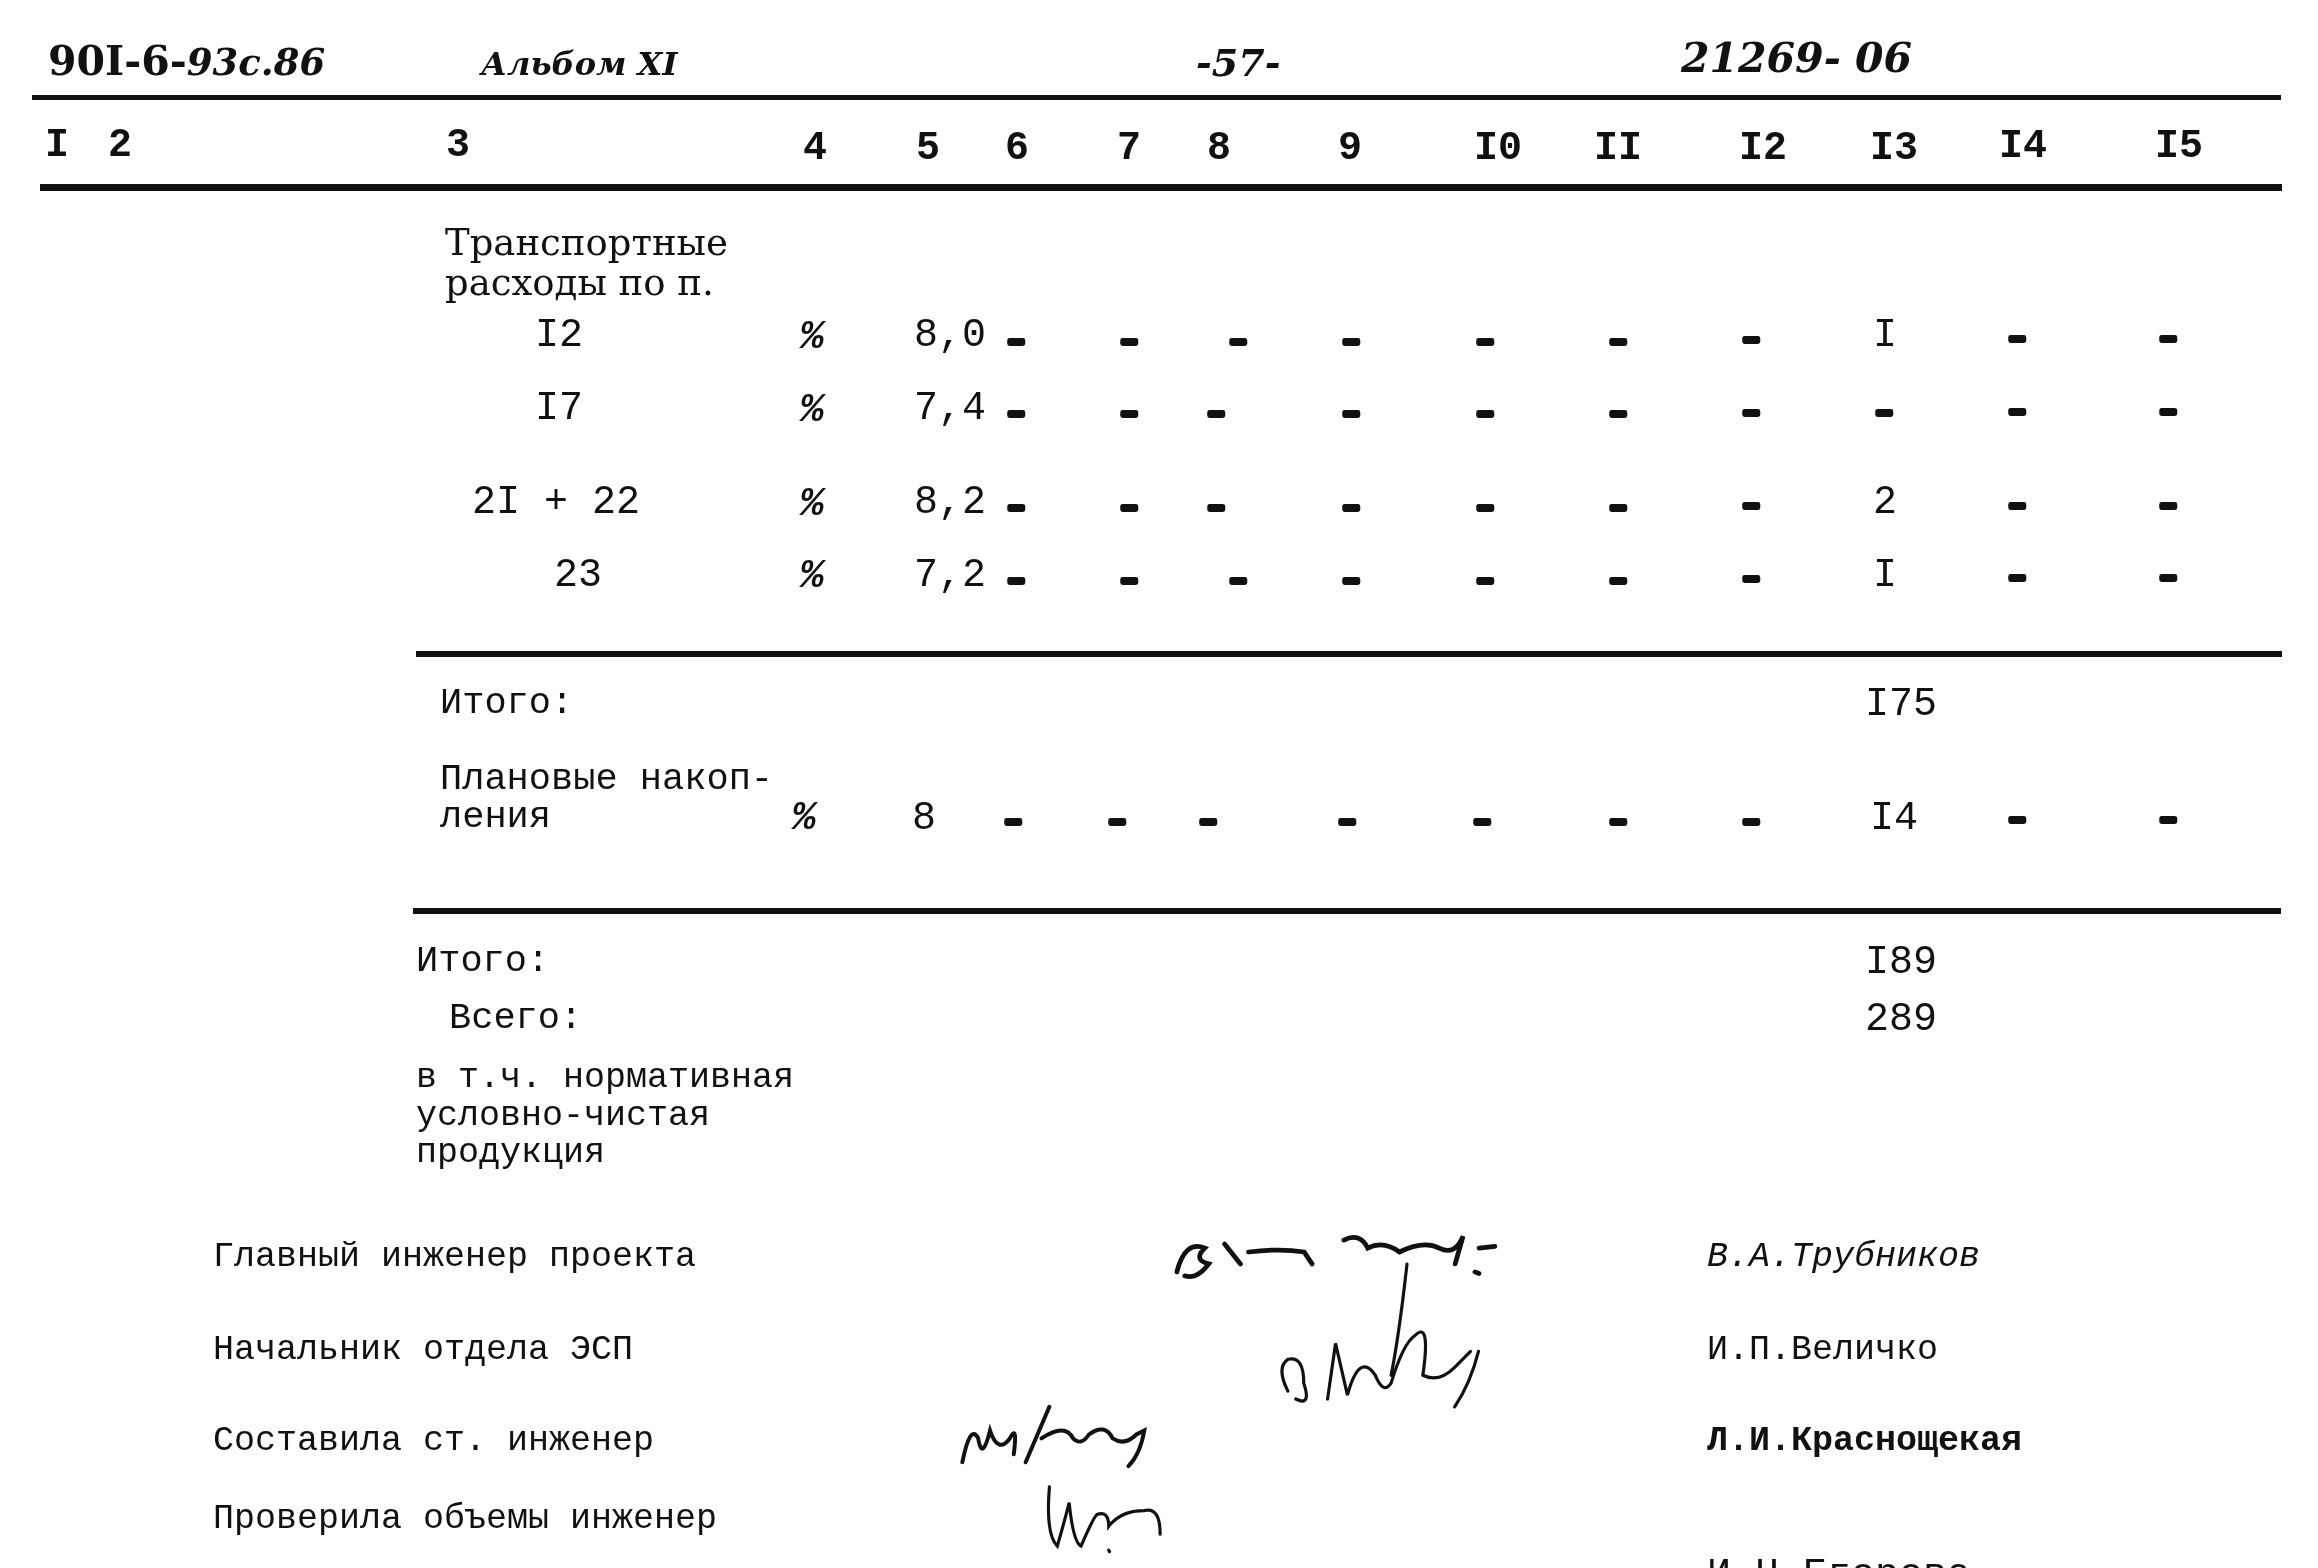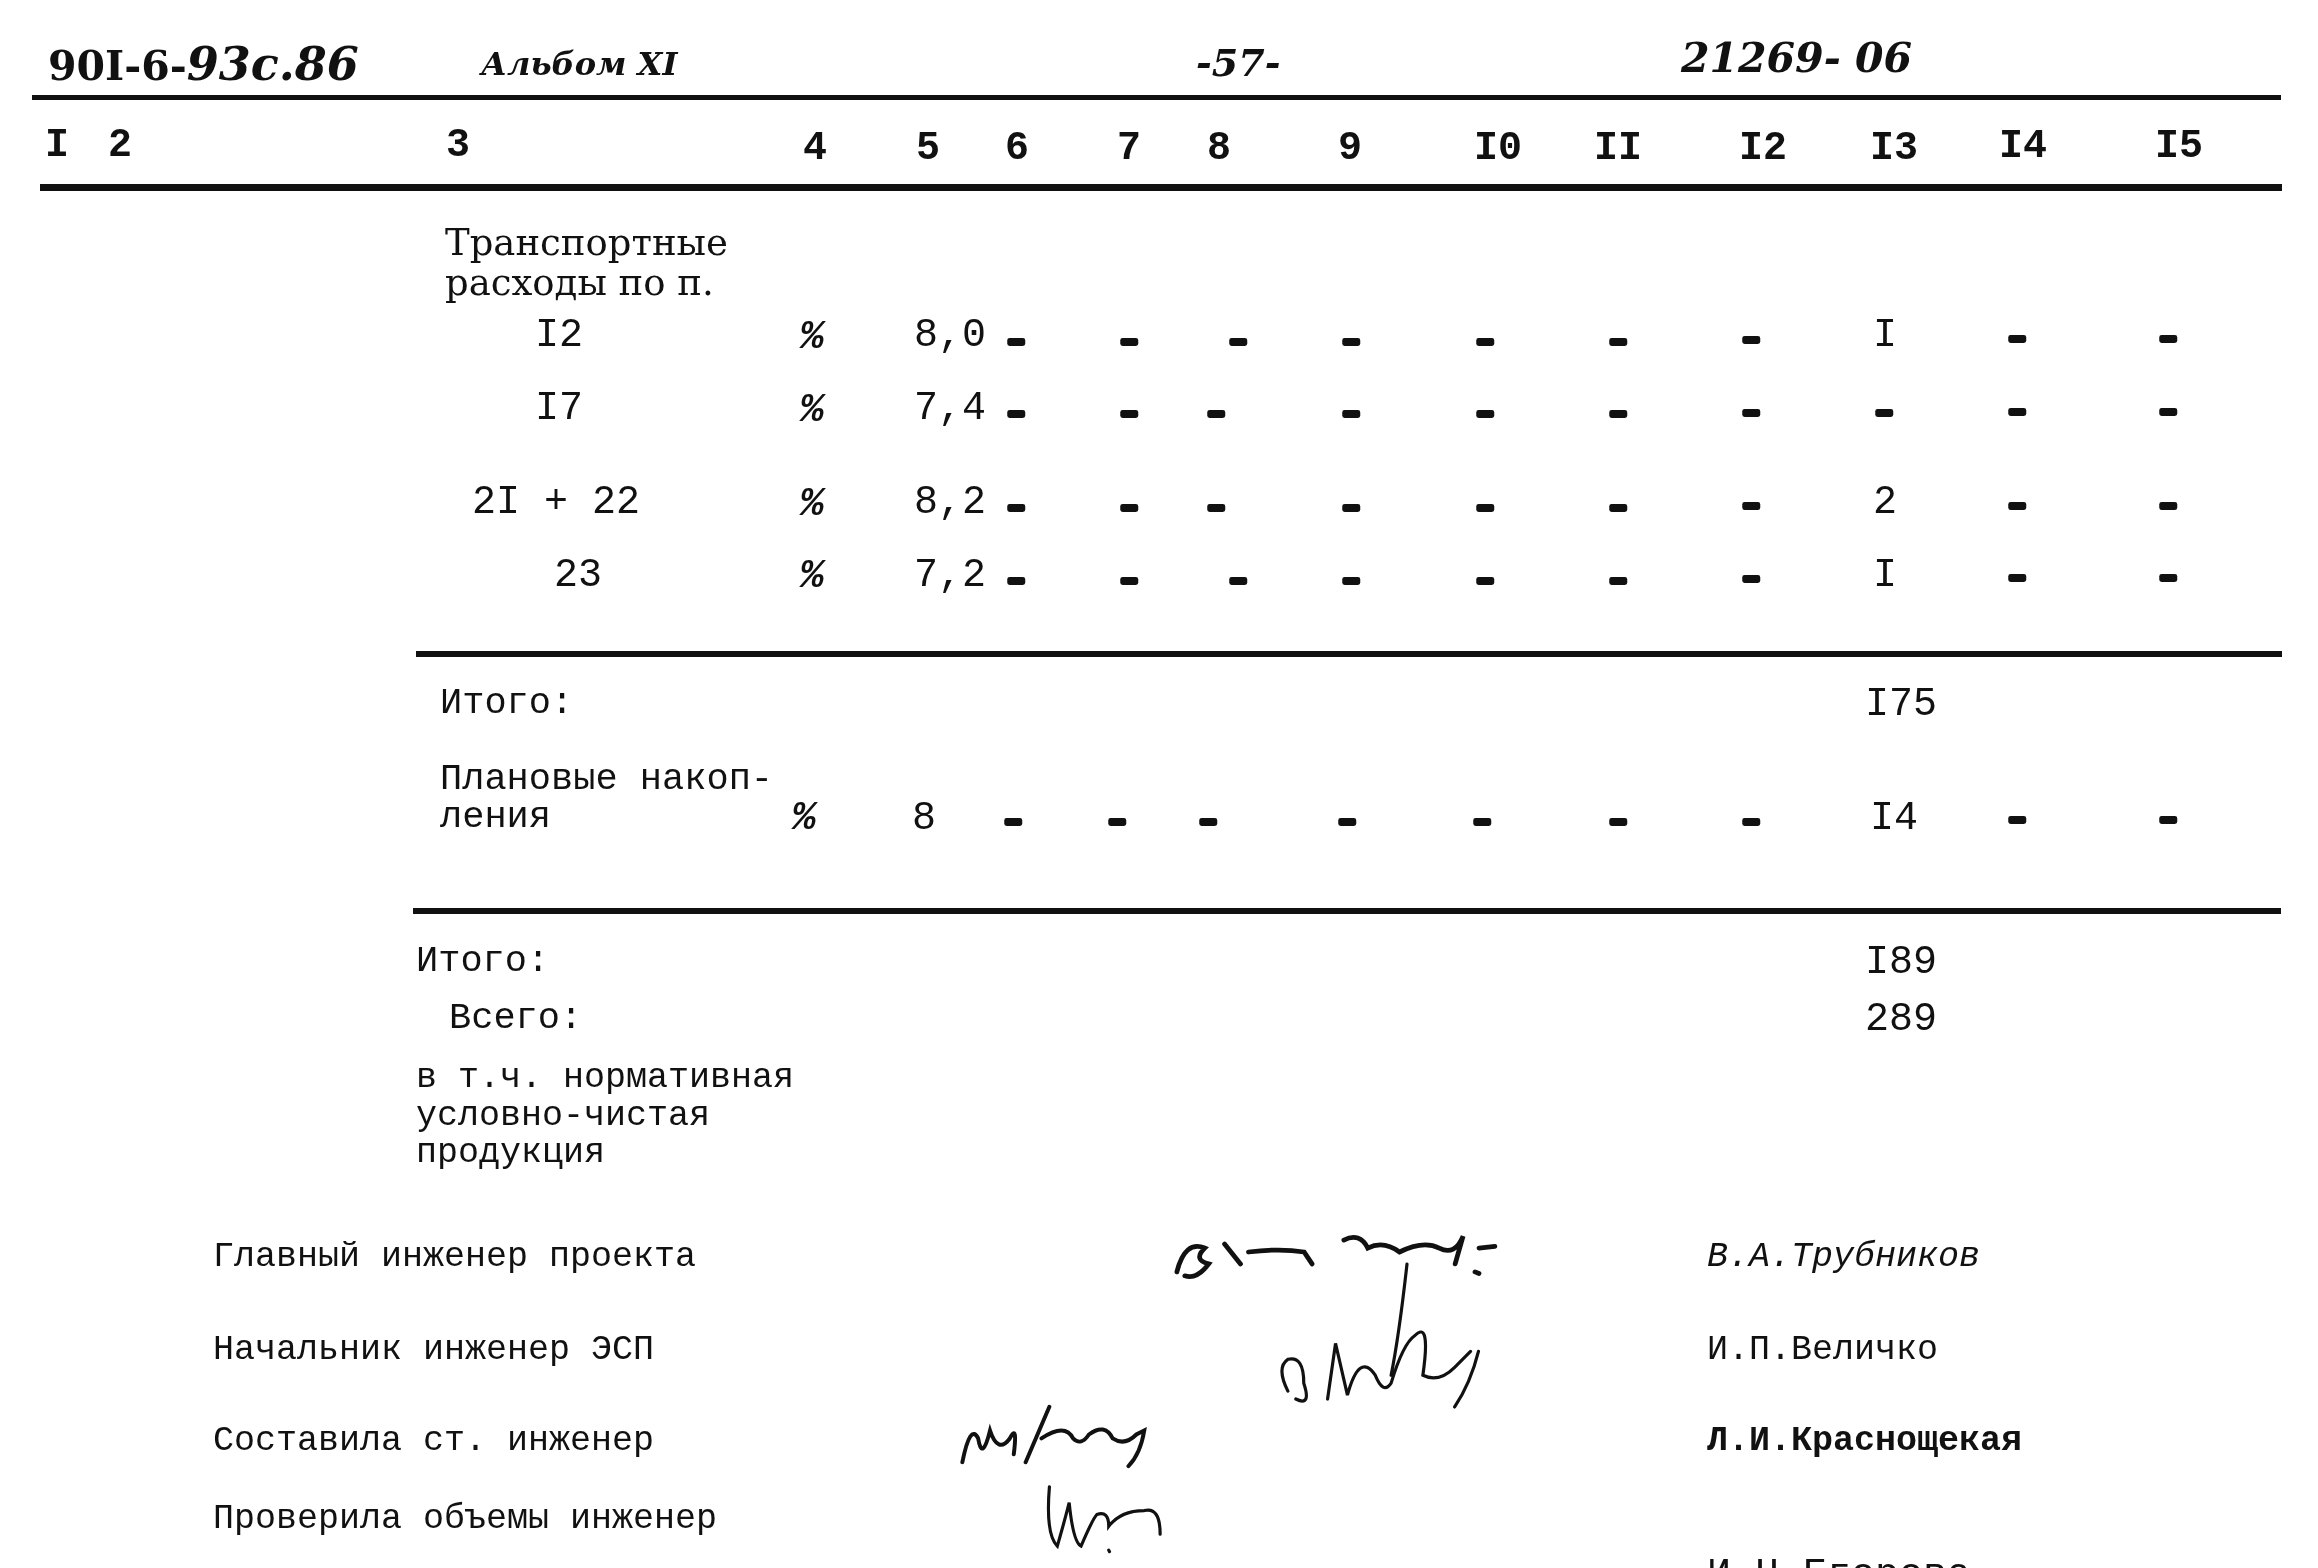--- a/index.html
+++ b/index.html
@@ -11,21 +11,21 @@
   .hdr { font-family: "DejaVu Serif", serif; font-size: 40px; font-weight: bold; }
   .rule { position: absolute; background: #111; height: 7.2px; }
   .cell { position: absolute; font-family: "Liberation Mono", monospace; font-size: 40px; transform: translateX(-50%); white-space: nowrap; line-height: 1; }
   .dash { position: absolute; width: 17.5px; height: 8px; background: #111; border-radius: 2.4px; transform: translateX(-50%); }
   .sig { position: absolute; }
 </style>
 </head>
 <body>
 
 <div class="abs" style="left:48px; top:41px; font-family:'DejaVu Serif',serif; font-size:41px; font-weight:bold;">
-  <span>90I-6-</span><span class="hand" style="font-size:46px;margin-top:28px;">93c.86</span>
+  <span>90I-6-</span><span class="hand" style="font-size:37px;margin-top:28px;">93c.86</span>
 </div>
 <div class="abs hand" style="left:481px; top:48px; font-size:32px;">Альбом XI</div>
 <div class="abs hand" style="left:1196px; top:44px; font-size:38px;">-57-</div>
 <div class="abs hand" style="left:1681px; top:38px; font-size:41px;">21269- 06</div>
 
 <div class="rule" style="left:32px; top:95px; width:2249px; height:4.8px;"></div>
 
 <div>
   <div class="cell hdr" style="left:57px; top:126px;">I</div>
   <div class="cell hdr" style="left:120px; top:126px;">2</div>
@@ -147,21 +147,21 @@
 <div class="abs type" style="left:416px; top:1136px; font-size:35px;">продукция</div>
 
 <div>
   <div class="abs type" style="left:213px; top:1240px; font-size:35px;font-family:Liberation Mono, monospace;">Главный инженер проекта</div>
   <svg class="sig" style="left:1161px; top:1216px;" width="477" height="72" viewBox="0 0 600 90">
     <path d="M20 70 Q30 30 55 40 Q40 55 60 60 Q45 80 30 75 M80 35 L100 60 M110 45 Q150 40 180 45 L190 60 M230 30 Q250 20 260 40 Q280 30 300 45 Q330 30 350 40 Q370 50 380 25 L370 60 M400 40 L420 38 M395 70 L400 72" fill="none" stroke="#111" stroke-width="6" stroke-linecap="round"></path>
   </svg>
   <div class="abs type" style="left:1707px; top:1240px; font-size:35px; font-style:italic;">В.А.Трубников</div>
 </div>
 <div>
-  <div class="abs type" style="left:213px; top:1333px; font-size:35px;">Начальник инженер ЭСП</div>
+  <div class="abs type" style="left:213px; top:1333px; font-size:35px;">Начальник отдела ЭСП</div>
   <svg class="sig" style="left:1272px; top:1256px;" width="270" height="159" viewBox="0 0 340 200">
     <path d="M170 10 Q160 100 150 150 M20 170 Q5 140 20 130 Q40 125 40 160 Q50 190 30 180 M70 180 L80 110 L95 175 Q110 120 130 150 Q140 175 150 160 Q165 110 180 100 Q200 80 190 150 Q210 160 230 140 L250 120 M260 120 Q250 160 230 190" fill="none" stroke="#111" stroke-width="4" stroke-linecap="round"></path>
   </svg>
   <div class="abs type" style="left:1707px; top:1333px; font-size:35px;">И.П.Величко</div>
 </div>
 <div>
   <div class="abs type" style="left:213px; top:1424px; font-size:35px;">Составила ст. инженер</div>
   <svg class="sig" style="left:954px; top:1391px;" width="254" height="87" viewBox="0 0 320 110">
     <path d="M10 90 Q20 40 30 60 Q35 90 45 50 Q55 80 70 60 Q80 40 75 80 M90 90 L120 20 M110 60 Q140 40 150 60 Q160 70 170 55 Q190 40 200 60 Q215 70 230 55 L240 50 Q235 80 220 95" fill="none" stroke="#111" stroke-width="5" stroke-linecap="round"></path>
   </svg>

